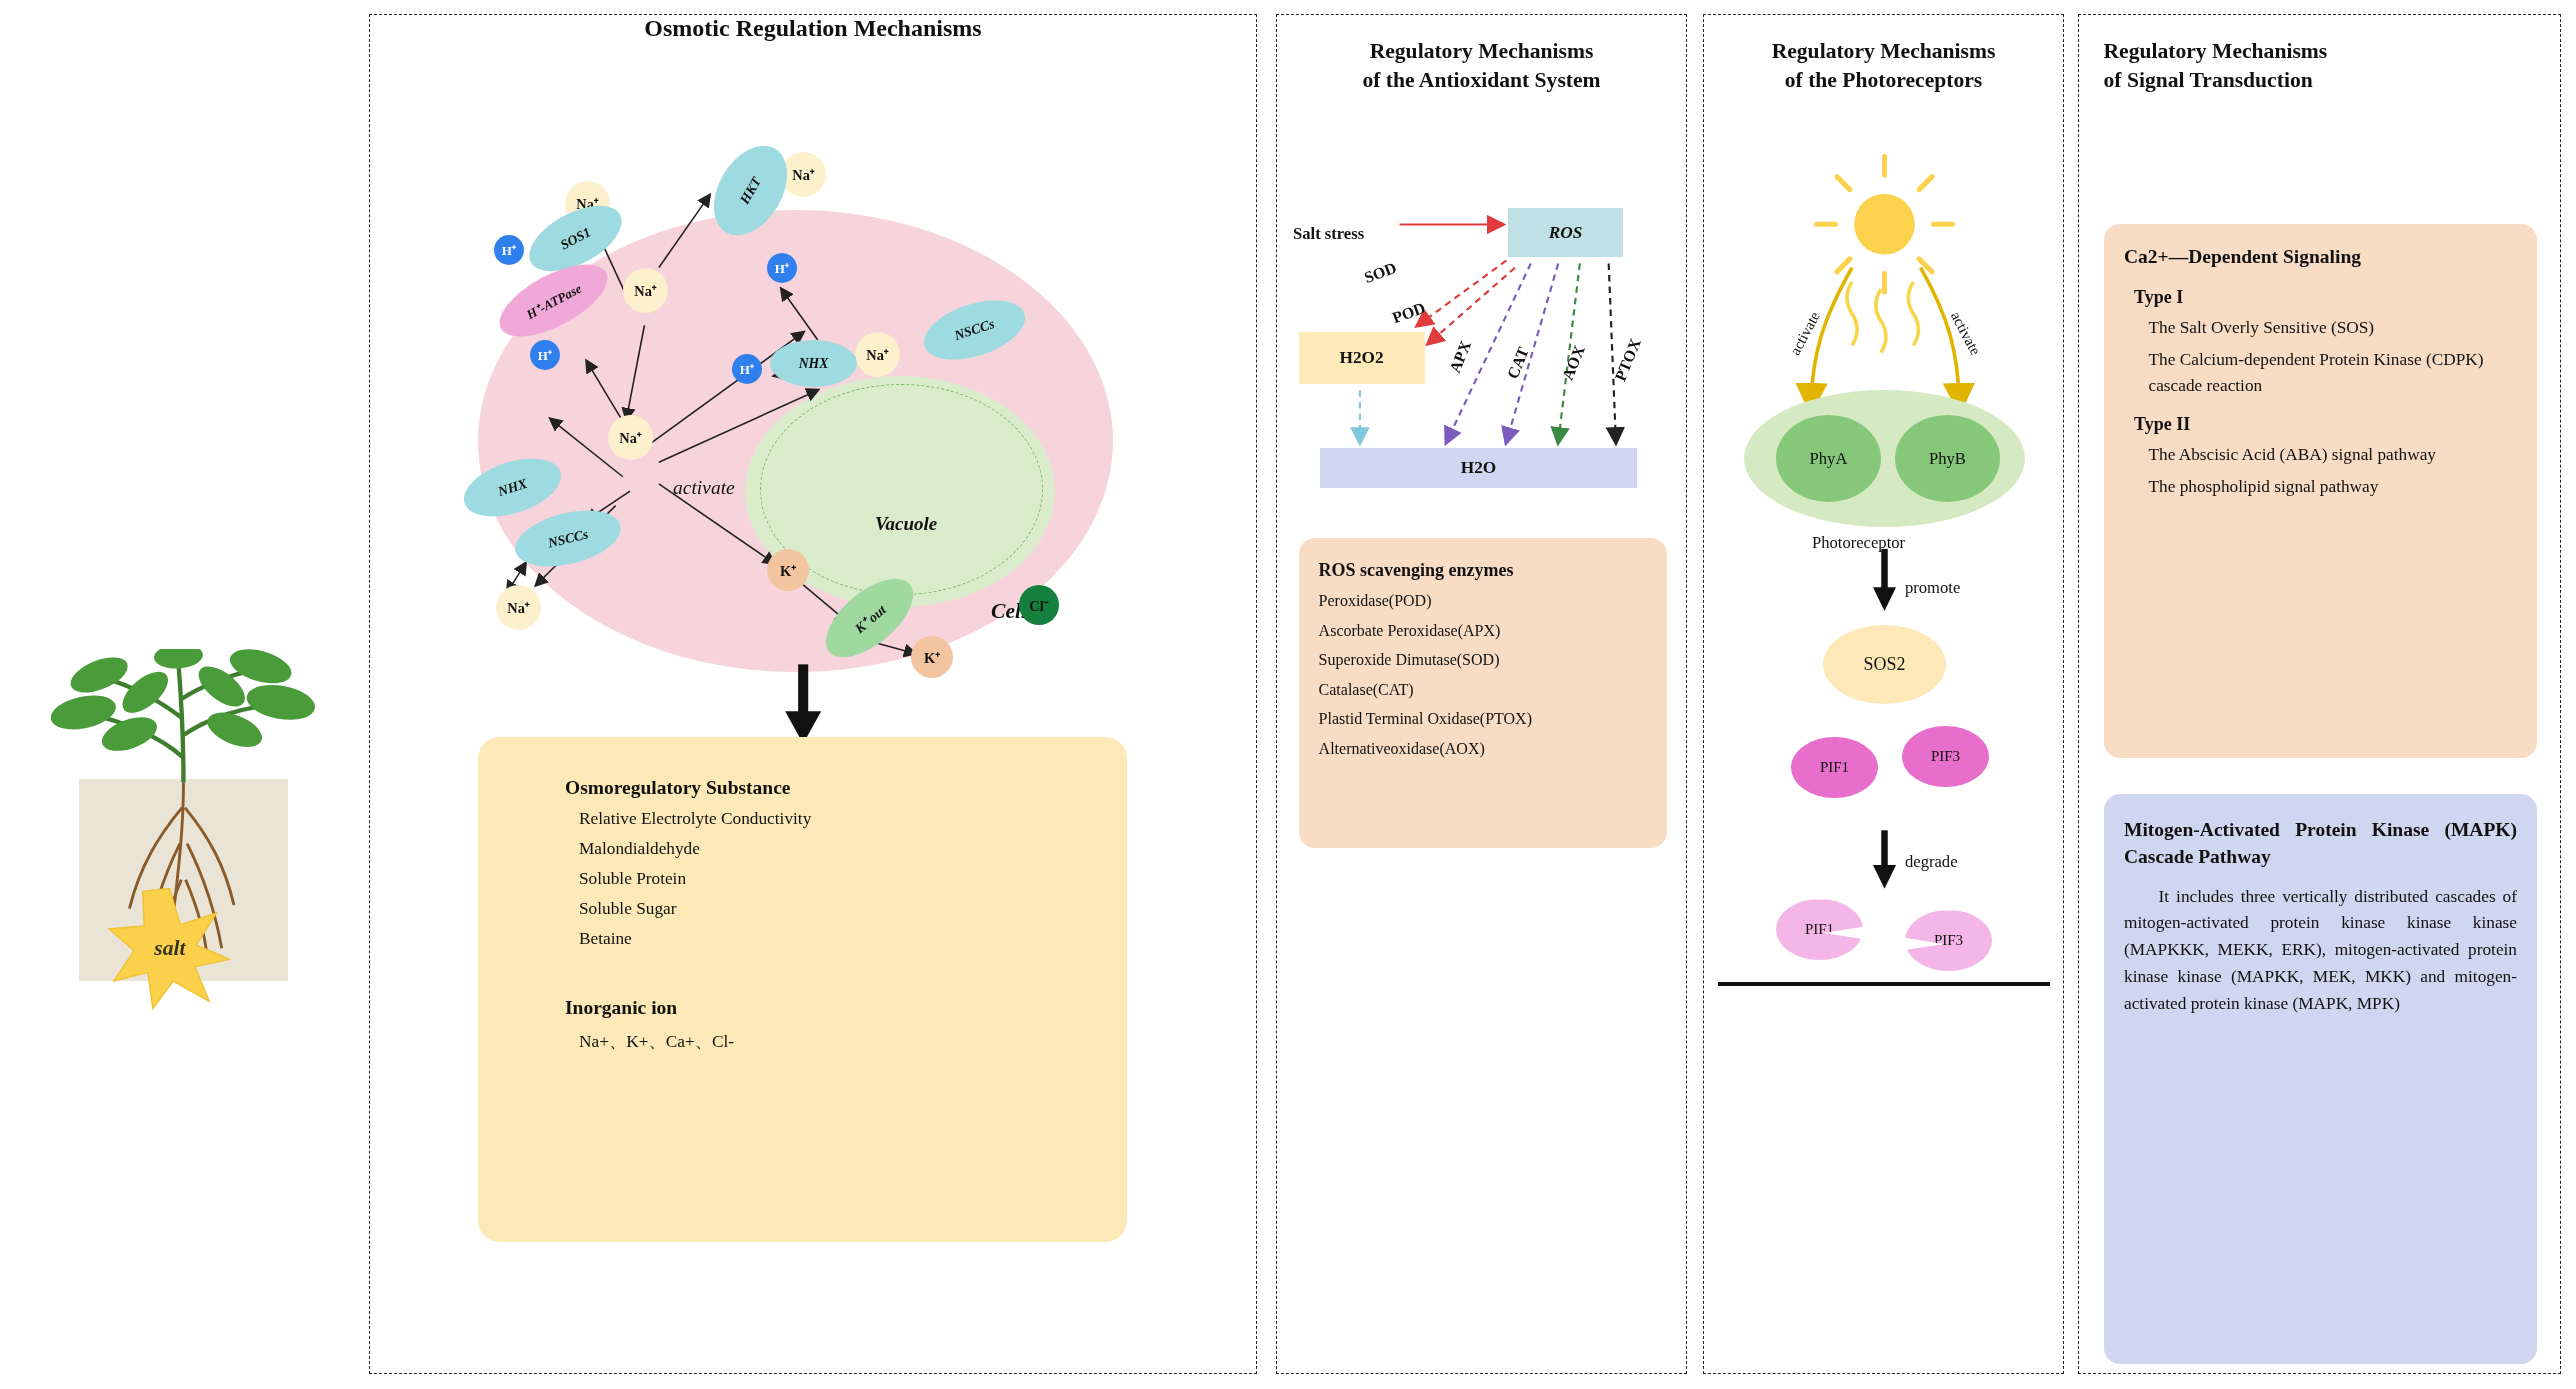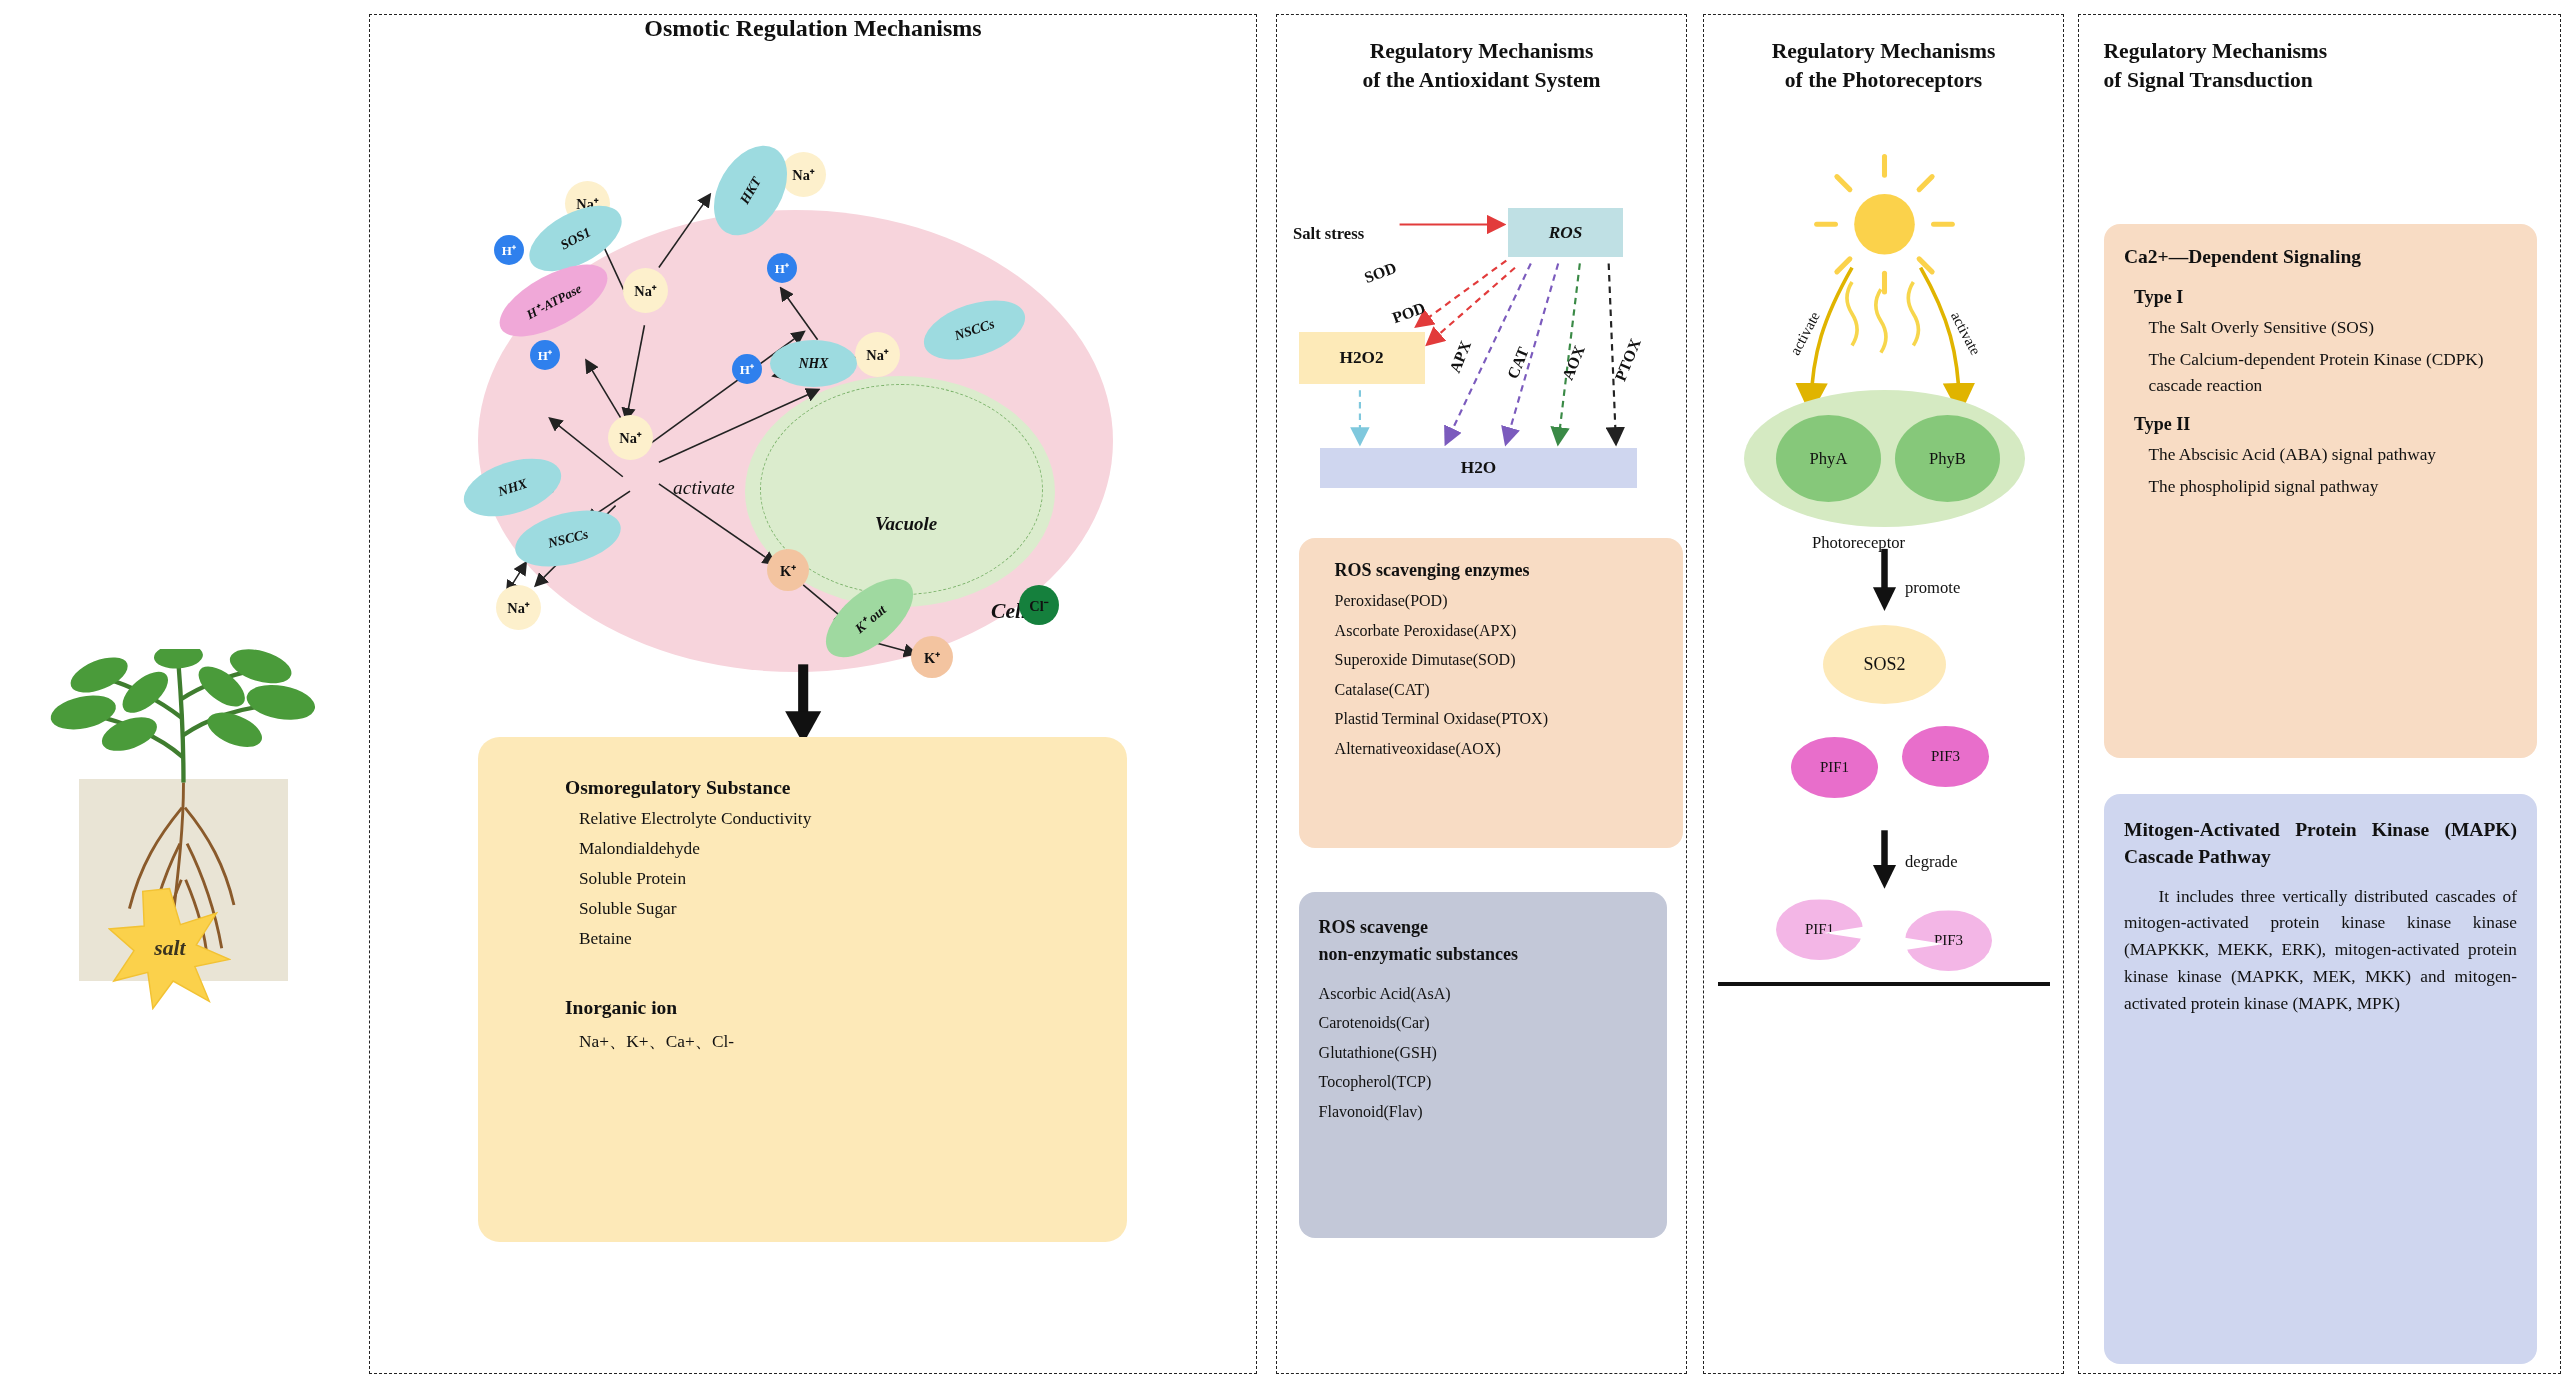--- a/index.html
+++ b/index.html
@@ -87,21 +87,21 @@
   .h2o2-box {
     position:absolute; background:#fdeab8; display:flex;
     align-items:center; justify-content:center; font-weight:bold; font-size:17.3px;
   }
   .h2o-box {
     position:absolute; background:#cfd6ef; display:flex;
     align-items:center; justify-content:center; font-weight:bold; font-size:17.3px;
   }
   .enz-box {
     position:absolute; left:21.6px; top:523px; width:368px; height:310px;
-    background:#f8dcc4; border-radius:16px;padding-left:16px;
+    background:#f8dcc4; border-radius:16px;
   }
   .nonenz-box {
     position:absolute; left:21.6px; top:877px; width:368px; height:346px;
     background:#c3c8d8; border-radius:16px;
   }
   .enz-box h4, .nonenz-box h4 { margin:0; font-size:18px; font-weight:bold; }
   .enz-box .row, .nonenz-box .row { font-size:16px; margin:11.5px 0 0 20px; }
 
   
   #panel-photo { left:1703px; top:14.4px; width:361px; height:1360px; }
@@ -322,29 +322,20 @@
   <div class="enz-box">
     <h4 style="margin:21.6px 0 0 20px;">ROS scavenging enzymes</h4>
     <div class="row">Peroxidase(POD)</div>
     <div class="row">Ascorbate Peroxidase(APX)</div>
     <div class="row">Superoxide Dimutase(SOD)</div>
     <div class="row">Catalase(CAT)</div>
     <div class="row">Plastid Terminal Oxidase(PTOX)</div>
     <div class="row">Alternativeoxidase(AOX)</div>
   </div>
 
-  <div class="nonenz-box">
-    <h4 style="margin:24.5px 0 0 20px;">ROS scavenge</h4>
-    <h4 style="margin:5.8px 0 0 20px;">non-enzymatic substances</h4>
-    <div class="row" style="margin-top:20px;">Ascorbic Acid(AsA)</div>
-    <div class="row">Carotenoids(Car)</div>
-    <div class="row">Glutathione(GSH)</div>
-    <div class="row">Tocopherol(TCP)</div>
-    <div class="row">Flavonoid(Flav)</div>
-  </div>
 </div>
 
 <div class="panel" id="panel-photo">
   <div class="panel-title" style="white-space:pre-line;">Regulatory Mechanisms
 of the Photoreceptors</div>
 
   <svg class="overlay" width="361" height="1360" viewBox="0 0 500 1885">
 
     <g fill="#fbd24b">
       <circle cx="250" cy="290" r="42"></circle>

